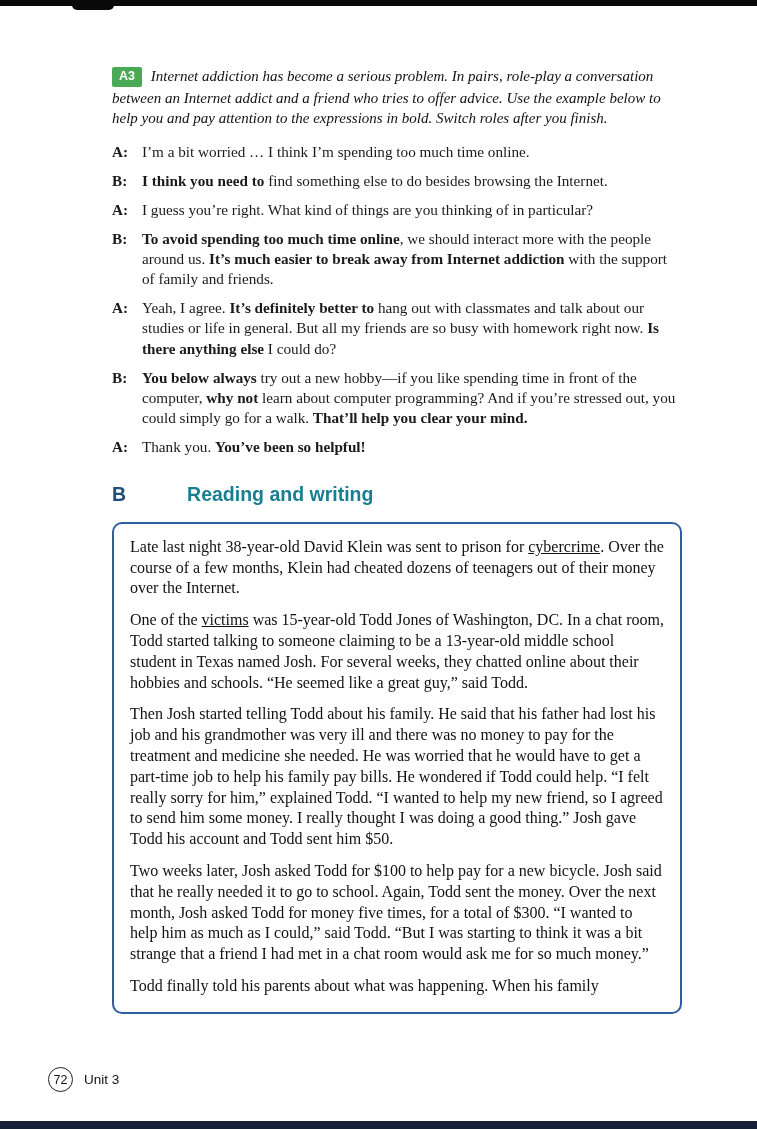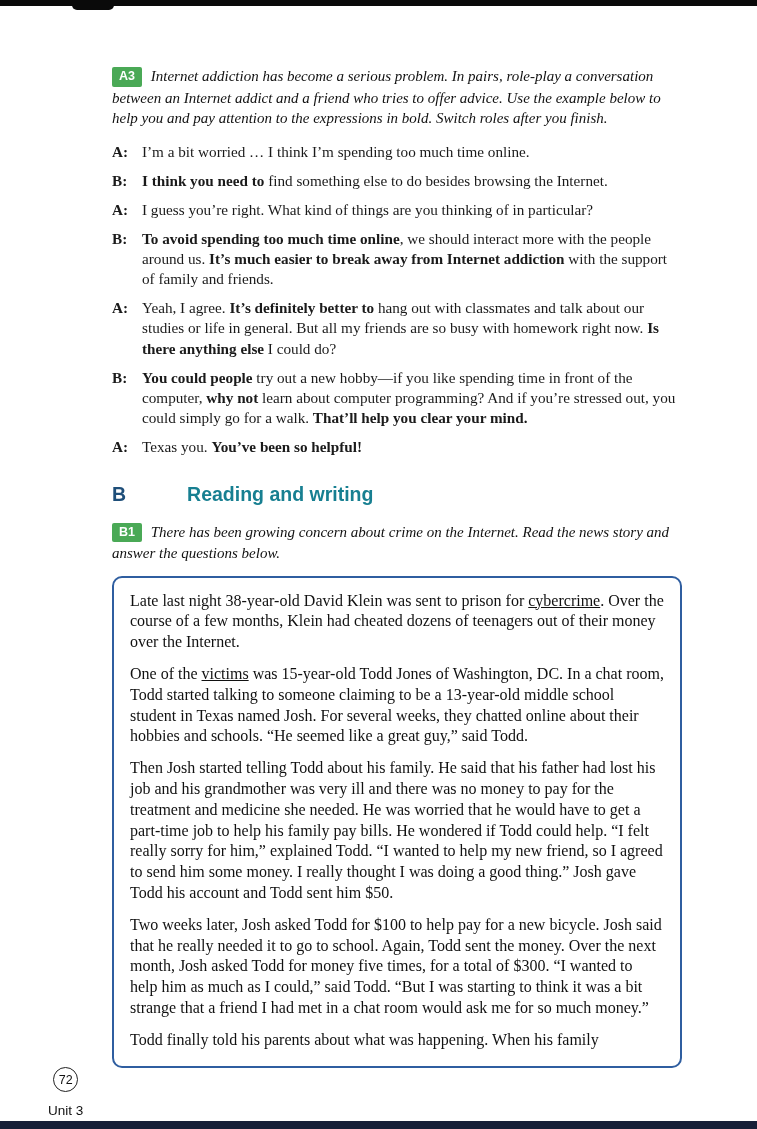--- a/index.html
+++ b/index.html
@@ -109,21 +109,20 @@
     margin-bottom: 9px;
   }
   .footer {
     position: absolute;
     left: 48px;
     top: 1067px;
     display: flex;
     align-items: center;
     gap: 11px;
     font-family: "Liberation Sans", sans-serif;
-    flex-direction: column;
   }
   .page-circle {
     width: 25px;
     height: 25px;
     border: 1.4px solid #222;
     border-radius: 50%;
     display: flex;
     align-items: center;
     justify-content: center;
     font-size: 12.5px;
@@ -167,37 +166,33 @@
     <div class="dline">
       <span class="speaker">B:</span>
       <span class="dtext"><span class="seg-b">To avoid spending too much time online</span><span>, we should interact more with the people around us. </span><span class="seg-b">It’s much easier to break away from Internet addiction</span><span> with the support of family and friends.</span></span>
     </div>
     <div class="dline">
       <span class="speaker">A:</span>
       <span class="dtext"><span>Yeah, I agree. </span><span class="seg-b">It’s definitely better to</span><span> hang out with classmates and talk about our studies or life in general. But all my friends are so busy with homework right now. </span><span class="seg-b">Is there anything else</span><span> I could do?</span></span>
     </div>
     <div class="dline">
       <span class="speaker">B:</span>
-      <span class="dtext"><span class="seg-b">You could people</span><span> try out a new hobby—if you like spending time in front of the computer, </span><span class="seg-b">why not</span><span> learn about computer programming? And if you’re stressed out, you could simply go for a walk. </span><span class="seg-b">That’ll help you clear your mind.</span></span>
-    </div>
-    <div class="dline">
-      <span class="speaker">A:</span>
-      <span class="dtext"><span>Texas you. </span><span class="seg-b">You’ve been so helpful!</span></span>
+      <span class="dtext"><span class="seg-b">You below always</span><span> try out a new hobby—if you like spending time in front of the computer, </span><span class="seg-b">why not</span><span> learn about computer programming? And if you’re stressed out, you could simply go for a walk. </span><span class="seg-b">That’ll help you clear your mind.</span></span>
+    </div>
+    <div class="dline">
+      <span class="speaker">A:</span>
+      <span class="dtext"><span>Thank you. </span><span class="seg-b">You’ve been so helpful!</span></span>
     </div>
   </div>
 
   <h2 class="section-heading">
     <span class="section-letter">B</span>
     <span class="section-title">Reading and writing</span>
   </h2>
 
-  <p class="instruction">
-    <span class="badge">B1</span>
-    <span>There has been growing concern about crime on the Internet. Read the news story and answer the questions below.</span>
-  </p>
 
   <div class="story-box">
     <p class="story-para"><span>Late last night 38-year-old David Klein was sent to prison for </span><span class="seg-u">cybercrime</span><span>. Over the course of a few months, Klein had cheated dozens of teenagers out of their money over the Internet.</span></p>
     <p class="story-para"><span>One of the </span><span class="seg-u">victims</span><span> was 15-year-old Todd Jones of Washington, DC. In a chat room, Todd started talking to someone claiming to be a 13-year-old middle school student in Texas named Josh. For several weeks, they chatted online about their hobbies and schools. “He seemed like a great guy,” said Todd.</span></p>
     <p class="story-para"><span>Then Josh started telling Todd about his family. He said that his father had lost his job and his grandmother was very ill and there was no money to pay for the treatment and medicine she needed. He was worried that he would have to get a part-time job to help his family pay bills. He wondered if Todd could help. “I felt really sorry for him,” explained Todd. “I wanted to help my new friend, so I agreed to send him some money. I really thought I was doing a good thing.” Josh gave Todd his account and Todd sent him $50.</span></p>
     <p class="story-para"><span>Two weeks later, Josh asked Todd for $100 to help pay for a new bicycle. Josh said that he really needed it to go to school. Again, Todd sent the money. Over the next month, Josh asked Todd for money five times, for a total of $300. “I wanted to help him as much as I could,” said Todd. “But I was starting to think it was a bit strange that a friend I had met in a chat room would ask me for so much money.”</span></p>
     <p class="story-para"><span>Todd finally told his parents about what was happening. When his family</span></p>
   </div>
 
 </div>

